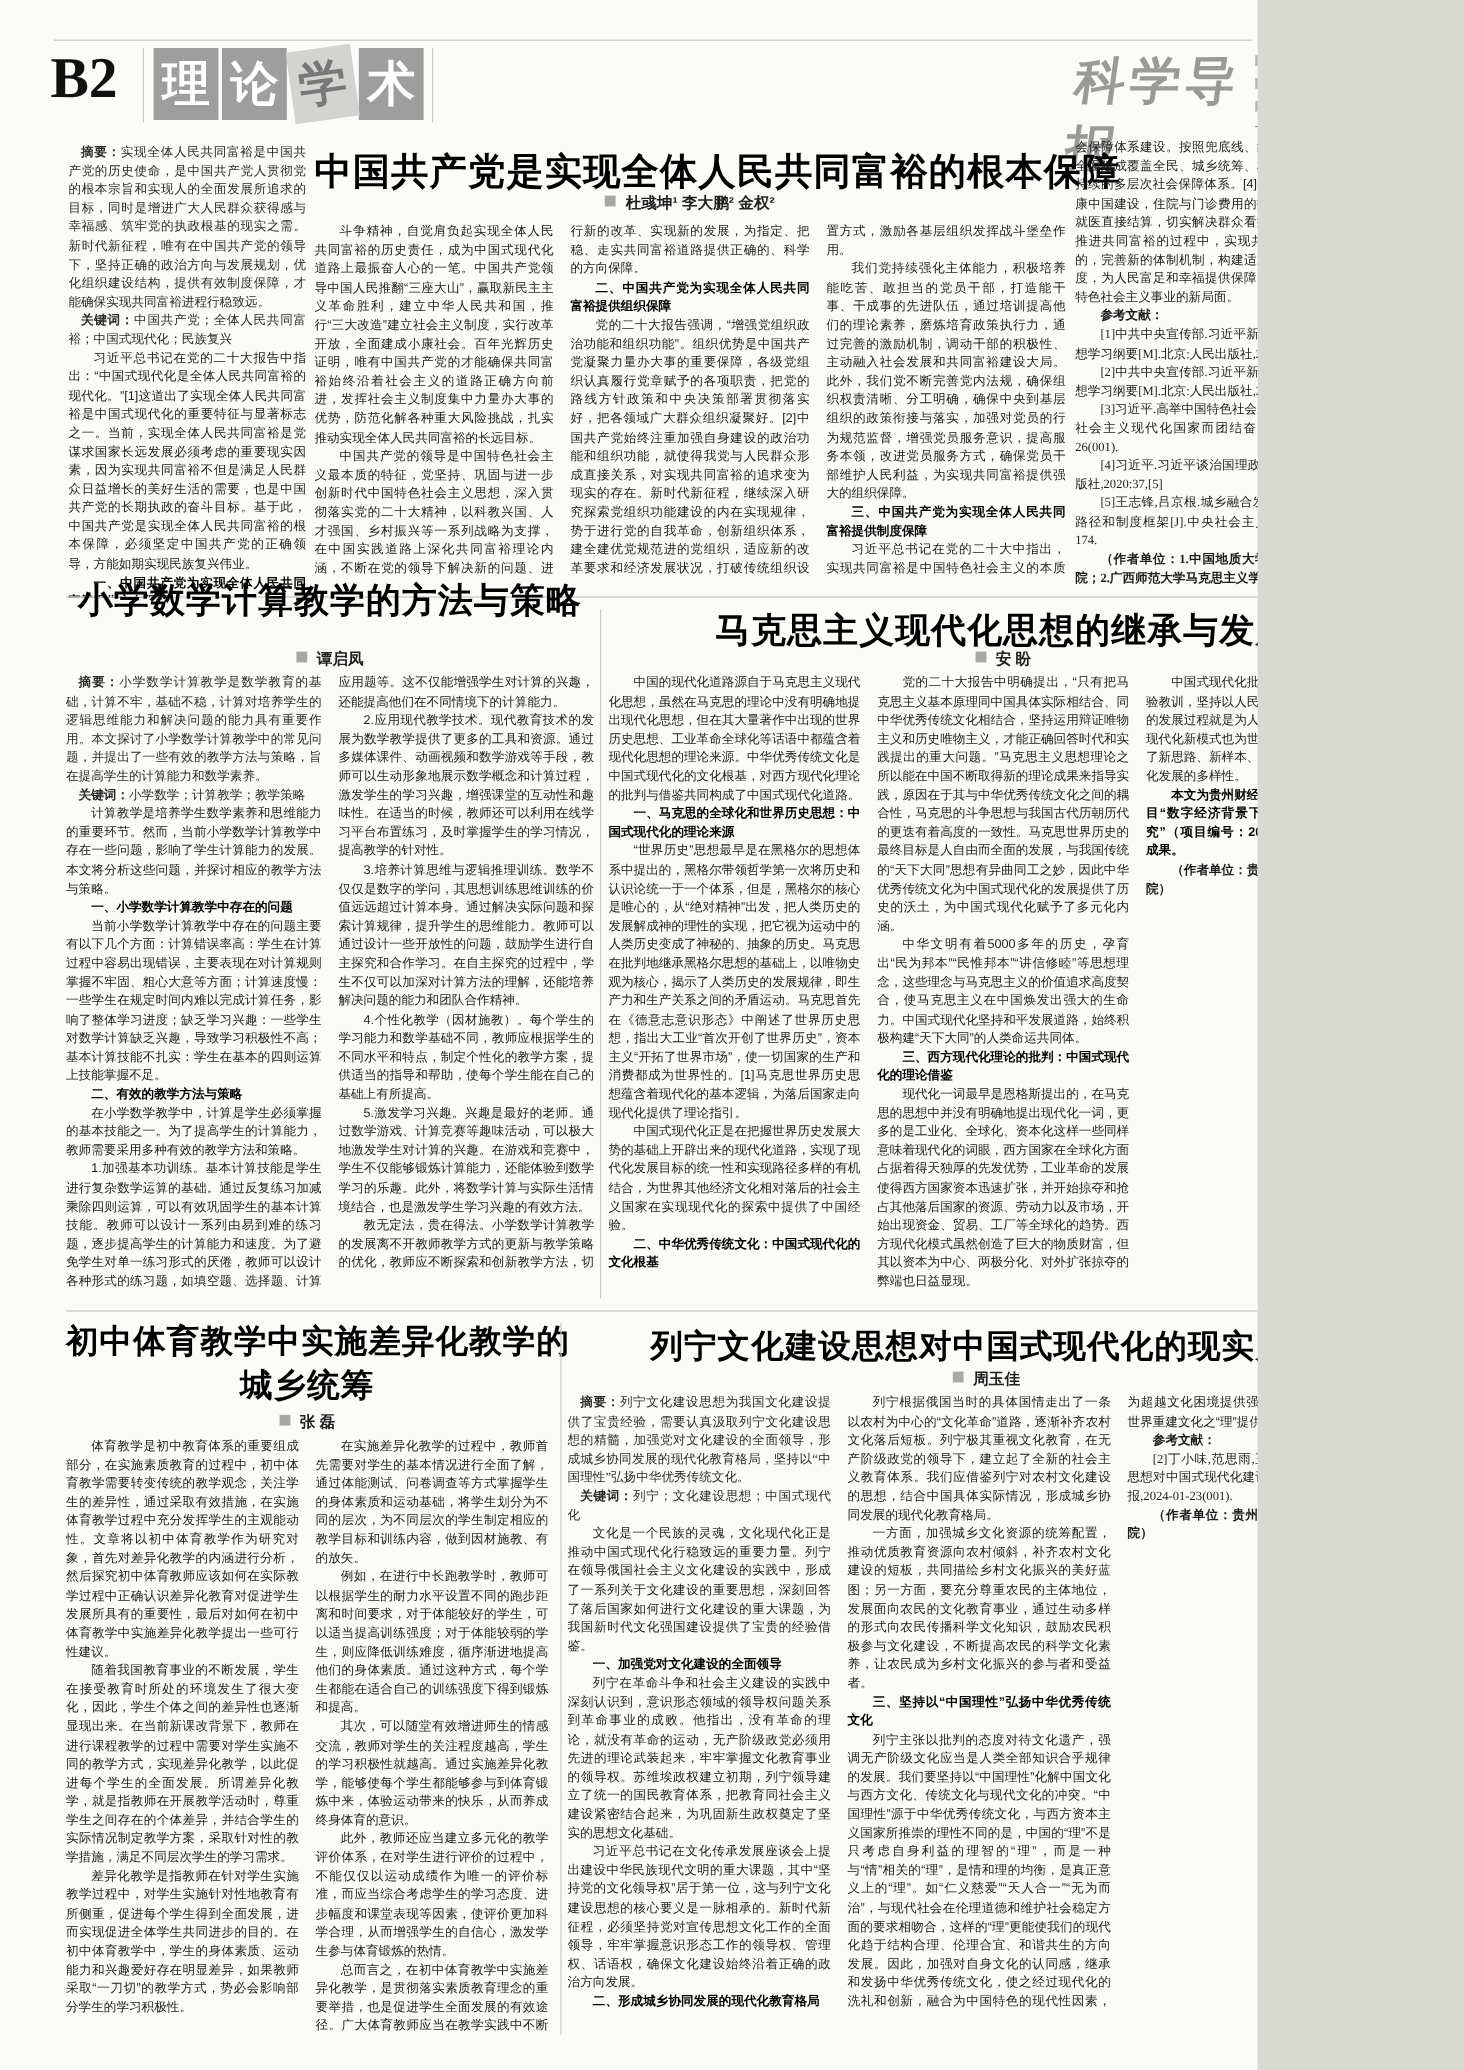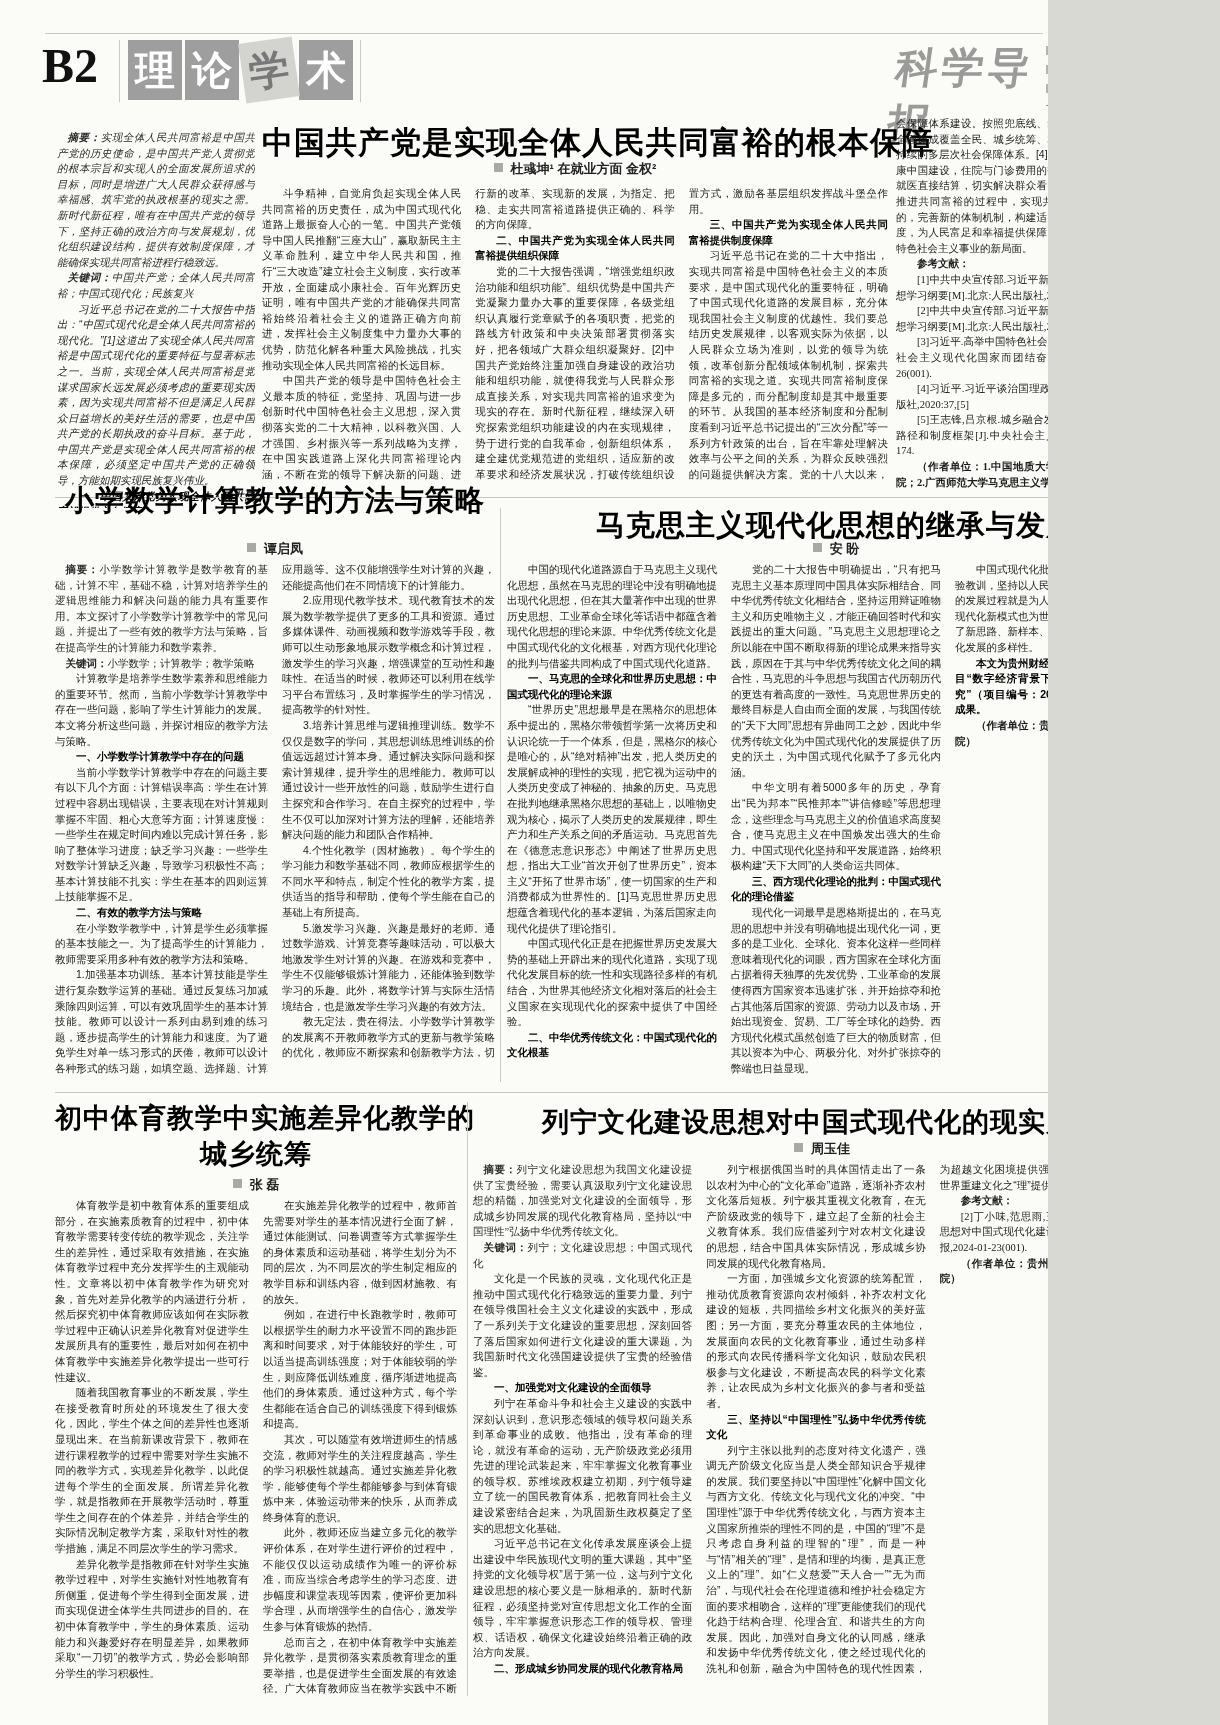--- a/index.html
+++ b/index.html
@@ -51,36 +51,37 @@
   <div class="rule-v" style="left:360px;top:40px;height:62px;"></div>
 
   <div class="abs masthead" style="left:892px;top:40px;">科学导报</div>
 
   <div class="abs hinfo" style="left:1046px;top:41px;">
     <div class="row"><span class="sqs"></span><span>2024年7月26日　星期五</span></div>
     <div class="row"><span class="sqs"></span><span>责编:梁 晶</span></div>
     <div class="row"><span class="sqs"></span><span>投稿:kxdbnews@163.com</span></div>
   </div>
 
-  <div class="abs col1" style="left:57px;top:130px;width:198px;height:378px;font-style:italic;">
+  <div class="abs col1" style="left:57px;top:120px;width:198px;height:378px;">
     <p class="abstract" style="text-indent:1em;"><span class="lbl">摘要：</span><span>实现全体人民共同富裕是中国共产党的历史使命，是中国共产党人贯彻党的根本宗旨和实现人的全面发展所追求的目标，同时是增进广大人民群众获得感与幸福感、筑牢党的执政根基的现实之需。新时代新征程，唯有在中国共产党的领导下，坚持正确的政治方向与发展规划，优化组织建设结构，提供有效制度保障，才能确保实现共同富裕进程行稳致远。</span></p>
     <p class="abstract" style="text-indent:1em;"><span class="lbl">关键词：</span><span>中国共产党；全体人民共同富裕；中国式现代化；民族复兴</span></p>
     <p>习近平总书记在党的二十大报告中指出：“中国式现代化是全体人民共同富裕的现代化。”[1]这道出了实现全体人民共同富裕是中国式现代化的重要特征与显著标志之一。当前，实现全体人民共同富裕是党谋求国家长远发展必须考虑的重要现实因素，因为实现共同富裕不但是满足人民群众日益增长的美好生活的需要，也是中国共产党的长期执政的奋斗目标。基于此，中国共产党是实现全体人民共同富裕的根本保障，必须坚定中国共产党的正确领导，方能如期实现民族复兴伟业。</p>
     <p class="subhead">一、中国共产党为实现全体人民共同富裕提供方向保障</p>
 
   </div>
 
   <div class="abs t-xl" style="left:262px;top:122px;width:626px;">中国共产党是实现全体人民共同富裕的根本保障</div>
-  <div class="abs byline" style="left:262px;top:160px;width:626px;"><span class="sq"></span><span>杜彧坤¹ 在就业方面 金权²</span></div>
+  <div class="abs byline" style="left:262px;top:160px;width:626px;"><span class="sq"></span><span>杜彧坤¹ 李大鹏² 金权²</span></div>
 
   <div class="abs flow" style="left:262px;top:186px;width:626px;height:306px;column-count:3;">
     <p>斗争精神，自觉肩负起实现全体人民共同富裕的历史责任，成为中国式现代化道路上最振奋人心的一笔。中国共产党领导中国人民推翻“三座大山”，赢取新民主主义革命胜利，建立中华人民共和国，推行“三大改造”建立社会主义制度，实行改革开放，全面建成小康社会。百年光辉历史证明，唯有中国共产党的才能确保共同富裕始终沿着社会主义的道路正确方向前进，发挥社会主义制度集中力量办大事的优势，防范化解各种重大风险挑战，扎实推动实现全体人民共同富裕的长远目标。</p>
     <p>中国共产党的领导是中国特色社会主义最本质的特征，党坚持、巩固与进一步创新时代中国特色社会主义思想，深入贯彻落实党的二十大精神，以科教兴国、人才强国、乡村振兴等一系列战略为支撑，在中国实践道路上深化共同富裕理论内涵，不断在党的领导下解决新的问题、进行新的改革、实现新的发展，为指定、把稳、走实共同富裕道路提供正确的、科学的方向保障。</p>
     <p class="subhead">二、中国共产党为实现全体人民共同富裕提供组织保障</p>
     <p>党的二十大报告强调，“增强党组织政治功能和组织功能”。组织优势是中国共产党凝聚力量办大事的重要保障，各级党组织认真履行党章赋予的各项职责，把党的路线方针政策和中央决策部署贯彻落实好，把各领域广大群众组织凝聚好。[2]中国共产党始终注重加强自身建设的政治功能和组织功能，就使得我党与人民群众形成直接关系，对实现共同富裕的追求变为现实的存在。新时代新征程，继续深入研究探索党组织功能建设的内在实现规律，势于进行党的自我革命，创新组织体系，建全建优党规范进的党组织，适应新的改革要求和经济发展状况，打破传统组织设置方式，激励各基层组织发挥战斗堡垒作用。</p>
+    <p>我们党持续强化主体能力，积极培养能吃苦、敢担当的党员干部，打造能干事、干成事的先进队伍，通过培训提高他们的理论素养，磨炼培育政策执行力，通过完善的激励机制，调动干部的积极性、主动融入社会发展和共同富裕建设大局。此外，我们党不断完善党内法规，确保组织权责清晰、分工明确，确保中央到基层组织的政策衔接与落实，加强对党员的行为规范监督，增强党员服务意识，提高服务本领，改进党员服务方式，确保党员干部维护人民利益，为实现共同富裕提供强大的组织保障。</p>
     <p class="subhead">三、中国共产党为实现全体人民共同富裕提供制度保障</p>
     <p>习近平总书记在党的二十大中指出，实现共同富裕是中国特色社会主义的本质要求，是中国式现代化的重要特征，明确了中国式现代化道路的发展目标，充分体现我国社会主义制度的优越性。我们要总结历史发展规律，以客观实际为依据，以人民群众立场为准则，以党的领导为统领，改革创新分配领域体制机制，探索共同富裕的实现之道。实现共同富裕制度保障是多元的，而分配制度却是其中最重要的环节。从我国的基本经济制度和分配制度看到习近平总书记提出的“三次分配”等一系列方针政策的出台，旨在牢靠处理解决效率与公平之间的关系，为群众反映强烈的问题提供解决方案。党的十八大以来，党中央高度重视就业、教育、医疗、住房等多方面民生问题，不断促进经济增长和保障改善民生。在就业方面，党中央实施就业优先战略，提高就业质量，切实给予毕业大学生的就业机会。在社保方面，加强社</p>
   </div>
 
   <div class="abs col1" style="left:896px;top:116px;width:270px;height:378px;">
     <p style="text-indent:0;">会保障体系建设。按照兜底线、织密网、建机制的要求，全面建成覆盖全民、城乡统筹、权责清晰、保障适度、可持续的多层次社会保障体系。[4]在医疗方面，持续推进健康中国建设，住院与门诊费用的报销比例大幅提升，异地就医直接结算，切实解决群众看病难看病贵的问题。我国推进共同富裕的过程中，实现共同富裕制度保障是多元的，完善新的体制机制，构建适应新的社会要求的分配制度，为人民富足和幸福提供保障，在新时期不断开创中国特色社会主义事业的新局面。</p>
     <p class="reflabel">参考文献：</p>
     <p class="refs">[1]中共中央宣传部.习近平新时代中国特色社会主义思想学习纲要[M].北京:人民出版社,2023:58.</p>
     <p class="refs">[2]中共中央宣传部.习近平新时代中国特色社会主义思想学习纲要[M].北京:人民出版社,2023:55.</p>
     <p class="refs">[3]习近平.高举中国特色社会主义伟大旗帜 为全面建设社会主义现代化国家而团结奋斗[N].人民日报,2022-10-26(001).</p>

